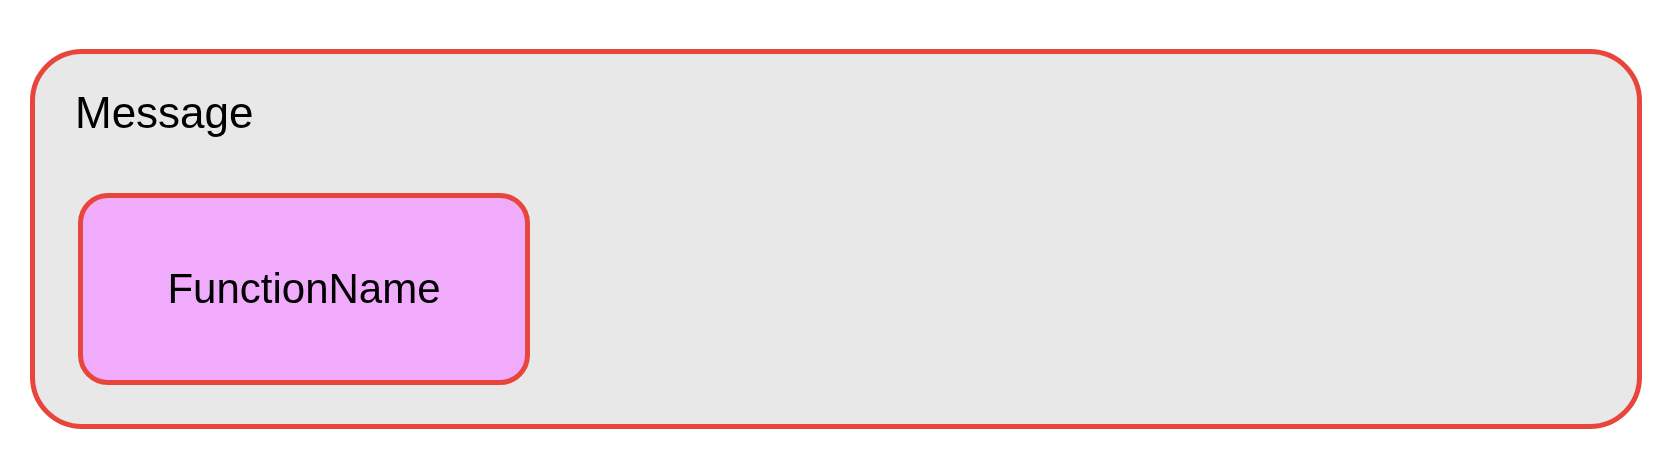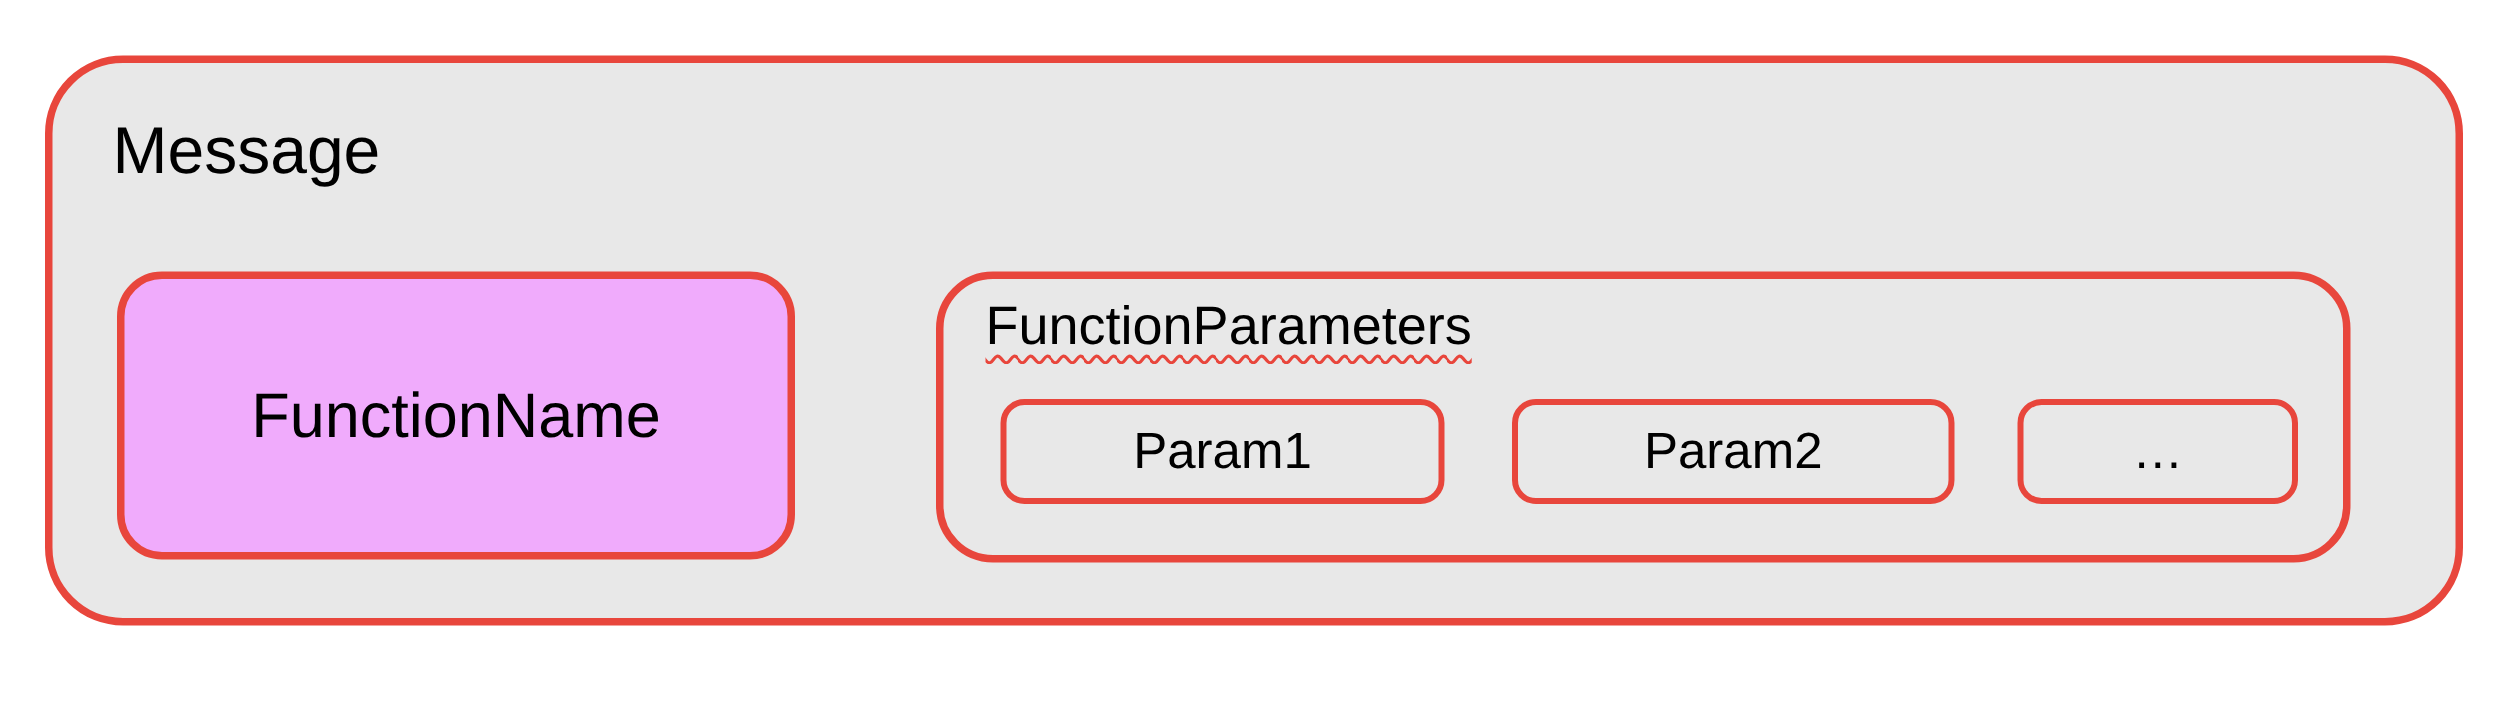--- a/index.html
+++ b/index.html
@@ -13,21 +13,21 @@
     position: relative;
     width: 1666px;
     height: 468px;
     background: #ffffff;
     overflow: hidden;
   }
   
   .message-box {
     position: absolute;
     left: 30px;
-    top: 37px;
+    top: 49px;
     width: 1612px;
     height: 380px;
     box-sizing: border-box;
     background: #e8e8e8;
     border: 5px solid #e8463c;
     border-radius: 52px;
   }
   .message-label {
     position: absolute;
     left: 40px;
@@ -111,33 +111,16 @@
 <div class="canvas">
 
   <div class="message-box">
 
     <div class="message-label">Message</div>
 
     <div class="fn-box">
       <span class="fn-label">FunctionName</span>
     </div>
 
-    <div class="fp-box">
-
-      <div class="fp-label">FunctionParameters</div>
-
-      <div class="param-box p1">
-        <span class="param-label">Param1</span>
-      </div>
-
-      <div class="param-box p2">
-        <span class="param-label">Param2</span>
-      </div>
-
-      <div class="param-box p3">
-        <span class="param-label">…</span>
-      </div>
-
-    </div>
 
   </div>
 
 </div>
 
 </body></html>

